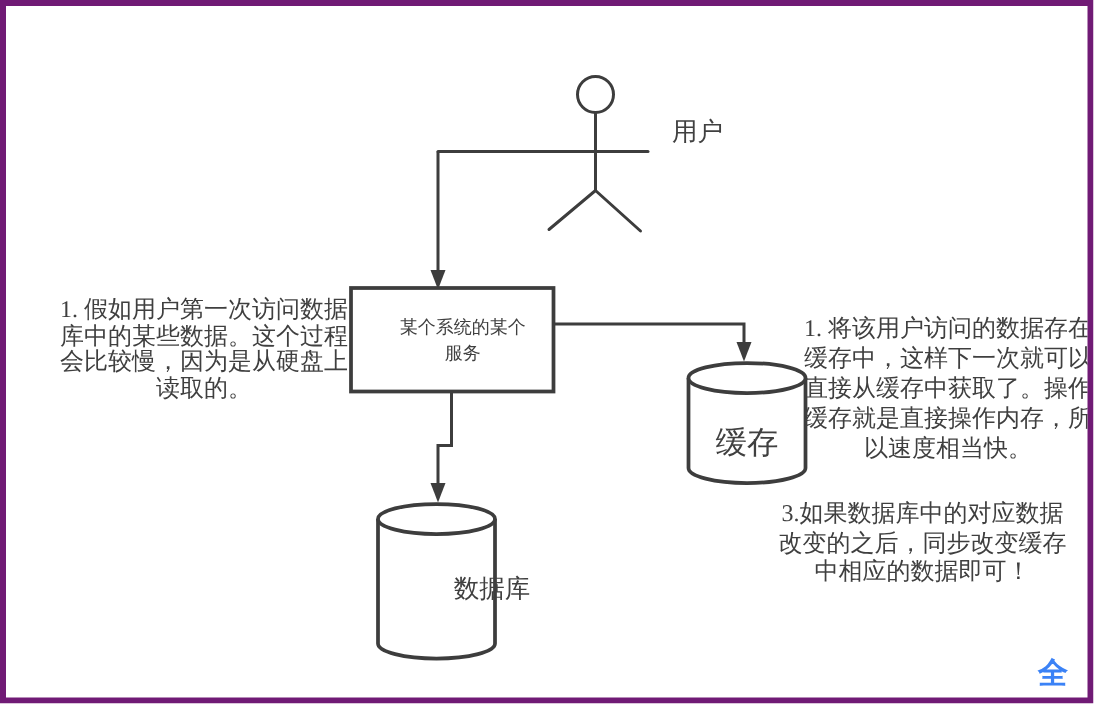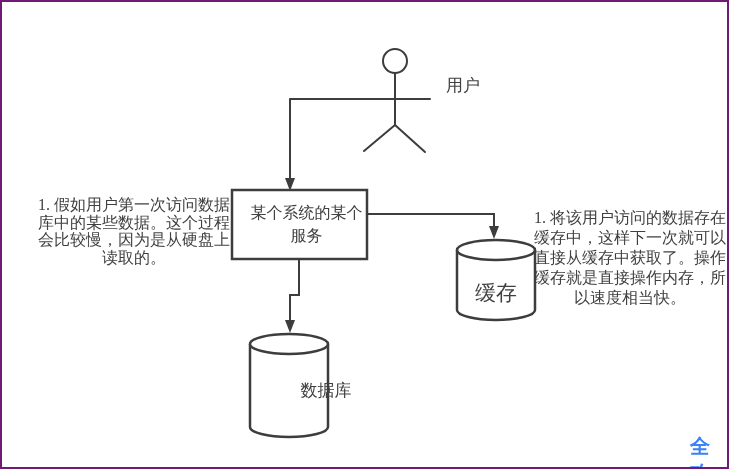--- a/index.html
+++ b/index.html
@@ -6,21 +6,21 @@
     margin: 0;
     padding: 0;
     background: #ffffff;
     font-family: "DejaVu Sans", "Liberation Sans", sans-serif;
   }
   .canvas {
     position: relative;
     width: 729px;
     height: 469px;
     background: #ffffff;
-    border: 2px solid #701a75;
+    border: 4px solid #701a75;
     box-sizing: border-box;
     overflow: hidden;
   }
   .diagram-svg {
     position: absolute;
     left: 0;
     top: 0;
     width: 729px;
     height: 469px;
   }
@@ -36,21 +36,21 @@
   }
   .service-label {
     left: 230px;
     top: 188px;
     width: 149px;
     height: 69px;
     display: flex;
     align-items: center;
     justify-content: center;
     text-align: center;
-    font-size: 16px;
+    font-size: 12px;
     line-height: 1.4;
   }
   .cache-label {
     left: 455px;
     top: 277px;
     width: 78px;
     text-align: center;
     font-size: 21px;
   }
   .database-label {
@@ -151,16 +151,19 @@
 库中的某些数据。这个过程
 会比较慢，因为是从硬盘上
 读取的。</div>
 
   <div class="lbl annotation ann-2">1. 将该用户访问的数据存在
 缓存中，这样下一次就可以
 直接从缓存中获取了。操作
 缓存就是直接操作内存，所
 以速度相当快。</div>
 
+  <div class="lbl annotation ann-3">3.如果数据库中的对应数据
+改变的之后，同步改变缓存
+中相应的数据即可！</div>
 
   <div class="watermark">全攻略</div>
 
 </div>
 
 </body></html>

